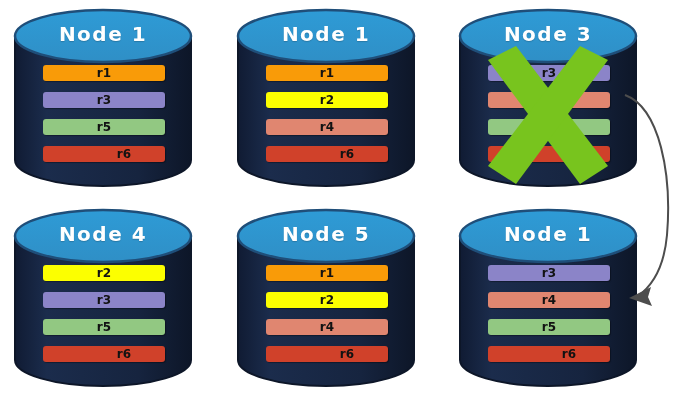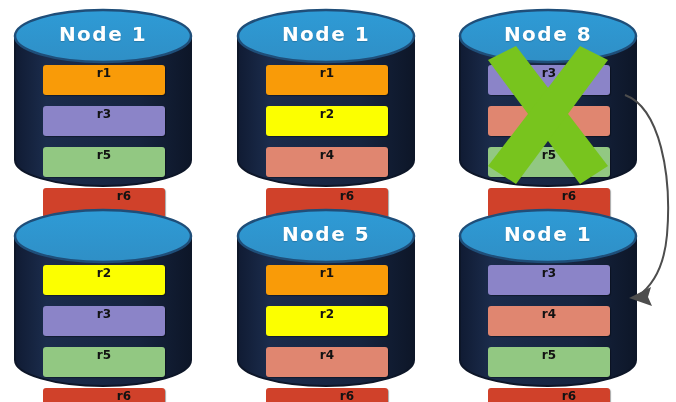--- a/index.html
+++ b/index.html
@@ -47,21 +47,21 @@
     pointer-events: none;
   }
   .bars {
     position: absolute;
     left: 30px;
     top: 57px;
     width: 122px;
   }
   .bar {
     position: relative;
-    height: 30px;
+    height: 16px;
     margin-bottom: 11px;
     border-radius: 3px;
     box-shadow: 1px 1px 1px rgba(0,0,0,0.35);
     text-align: center;
     line-height: 16px;
     font-size: 12px;
     font-weight: bold;
     color: #121212;
     font-family: "DejaVu Sans", sans-serif;
   }
@@ -126,40 +126,41 @@
     <div class="bar" style="background: rgb(224, 134, 112);">r4</div>
     <div class="bar" style="background: rgb(208, 65, 42);">r6</div>
   </div>
 </div>
 
 <div class="node" style="left:458px; top:8px;">
   <svg class="cyl-svg" viewBox="0 0 180 182">
     <path d="M2,28 L2,152 A88,26 0 0 0 178,152 L178,28 Z" fill="url(#bodyGrad1)" stroke="#0D1628" stroke-width="2"></path>
     <ellipse cx="90" cy="28" rx="88" ry="26" fill="url(#topGrad1)" stroke="#1F4E79" stroke-width="2.5"></ellipse>
   </svg>
-  <div class="node-title">Node 8</div>
+  <div class="node-title">Node 3</div>
   <div class="bars">
     <div class="bar" style="background: rgb(139, 132, 200);">r3</div>
     <div class="bar" style="background: rgb(224, 134, 112);">r4</div>
     <div class="bar" style="background: rgb(146, 200, 130);">r5</div>
     <div class="bar" style="background: rgb(208, 65, 42);">r6</div>
   </div>
   <svg class="fail-x" viewBox="0 0 136 140">
     <g stroke-linejoin="miter">
       <polygon points="8,14 36,0 128,120 100,138" fill="#78C41E"></polygon>
       <polygon points="128,14 100,0 8,120 36,138" fill="#78C41E"></polygon>
     </g>
   </svg>
 </div>
 
 <div class="node" style="left:13px; top:208px;">
   <svg class="cyl-svg" viewBox="0 0 180 182">
     <path d="M2,28 L2,152 A88,26 0 0 0 178,152 L178,28 Z" fill="url(#bodyGrad1)" stroke="#0D1628" stroke-width="2"></path>
     <ellipse cx="90" cy="28" rx="88" ry="26" fill="url(#topGrad1)" stroke="#1F4E79" stroke-width="2.5"></ellipse>
   </svg>
+  <div class="node-title">Node 4</div>
   <div class="bars">
     <div class="bar" style="background: rgb(252, 255, 0);">r2</div>
     <div class="bar" style="background: rgb(139, 132, 200);">r3</div>
     <div class="bar" style="background: rgb(146, 200, 130);">r5</div>
     <div class="bar" style="background: rgb(208, 65, 42);">r6</div>
   </div>
 </div>
 
 <div class="node" style="left:236px; top:208px;">
   <svg class="cyl-svg" viewBox="0 0 180 182">

